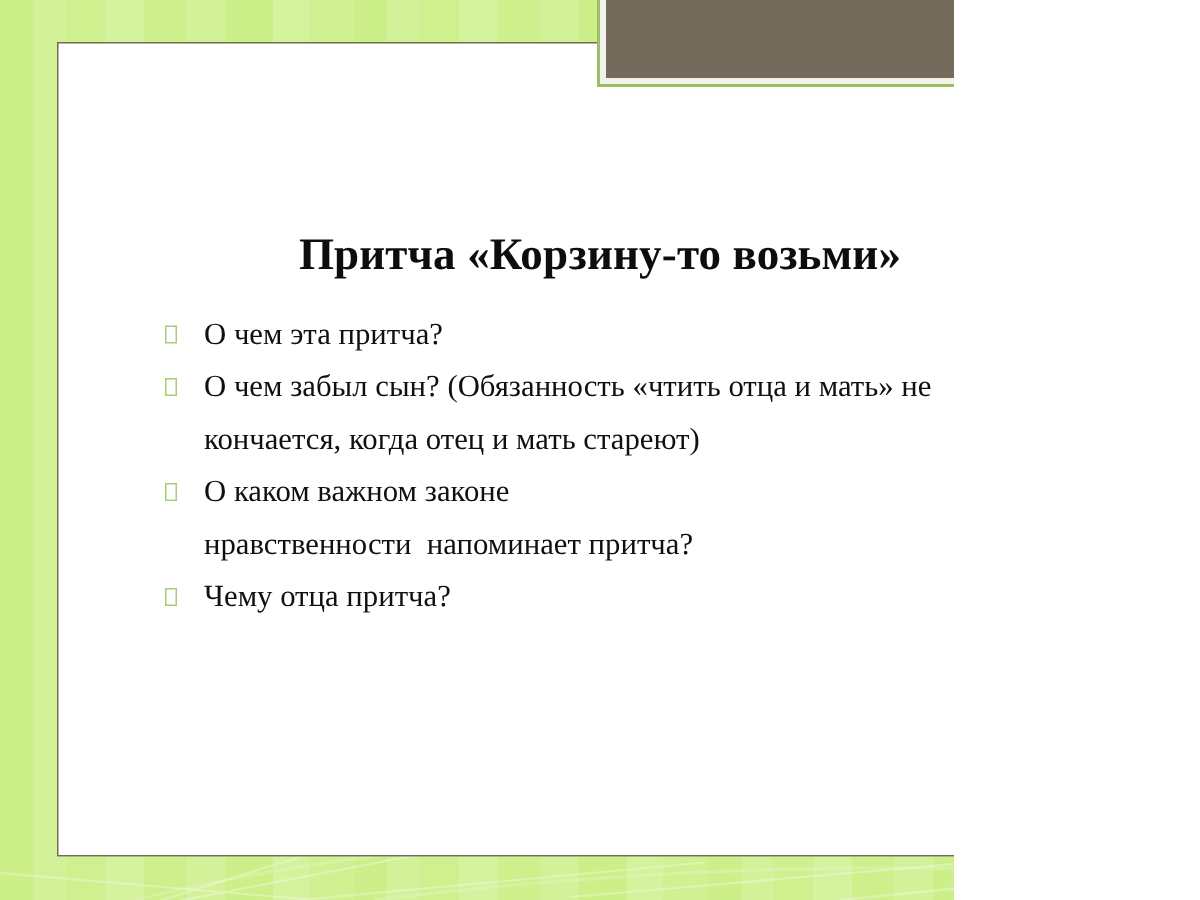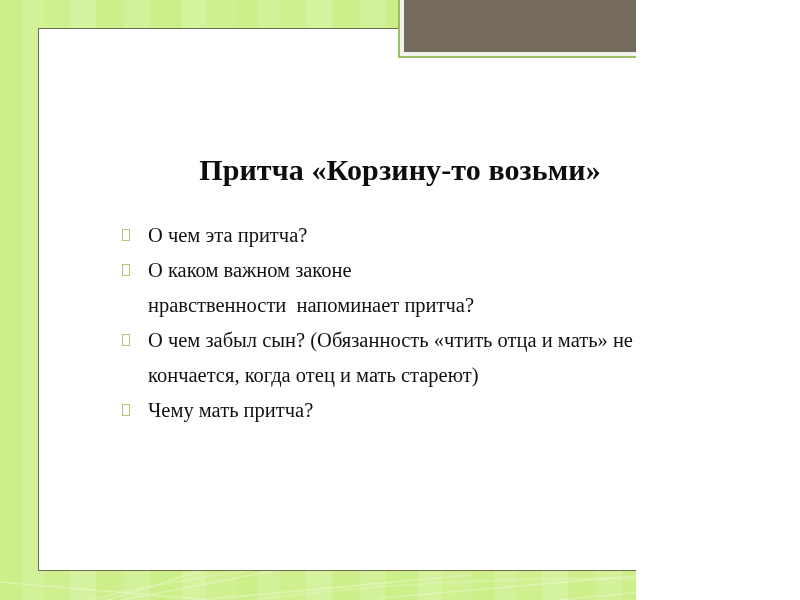--- a/index.html
+++ b/index.html
@@ -86,21 +86,21 @@
     letter-spacing: 0.1px;
     white-space: nowrap;
   }
 
   
   .bullet-list {
     position: absolute;
     left: 104px;
     top: 206px;
     width: 600px;
-    margin: 12px;
+    margin: 0;
     padding: 0;
     list-style: none;
   }
   .bullet-item {
     position: relative;
     padding-left: 32px;
     margin: 0 0 0 0;
     font-size: 20.5px;
     line-height: 35px;
     color: #101010;
@@ -157,30 +157,30 @@
 
   <ul class="bullet-list">
 
     <li class="bullet-item">
       <span class="bullet-marker"></span>
       <span class="bullet-text">О чем эта притча?</span>
     </li>
 
     <li class="bullet-item">
       <span class="bullet-marker"></span>
-      <span class="bullet-text">О каком важном законе
-нравственности  напоминает притча?</span>
+      <span class="bullet-text">О чем забыл сын? (Обязанность «чтить отца и мать» не кончается, когда отец и мать стареют)</span>
     </li>
 
     <li class="bullet-item">
       <span class="bullet-marker"></span>
-      <span class="bullet-text">О чем забыл сын? (Обязанность «чтить отца и мать» не кончается, когда отец и мать стареют)</span>
+      <span class="bullet-text">О каком важном законе
+нравственности  напоминает притча?</span>
     </li>
 
 
     <li class="bullet-item">
       <span class="bullet-marker"></span>
-      <span class="bullet-text">Чему мать притча?</span>
+      <span class="bullet-text">Чему отца притча?</span>
     </li>
 
   </ul>
 
 </div>
 
 </body></html>

